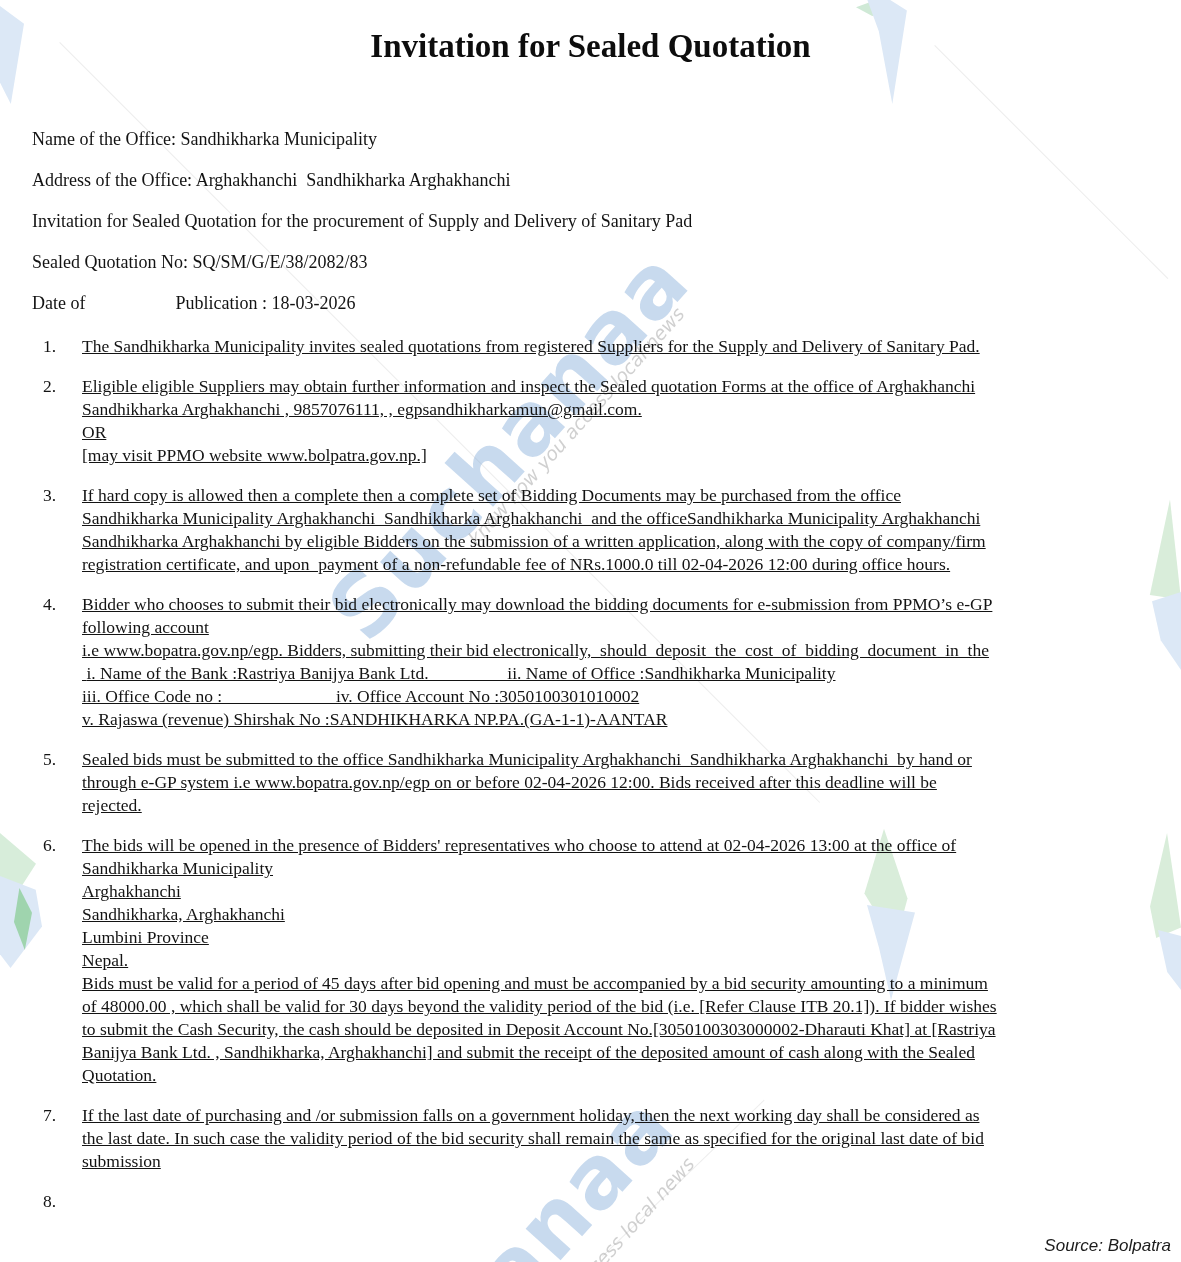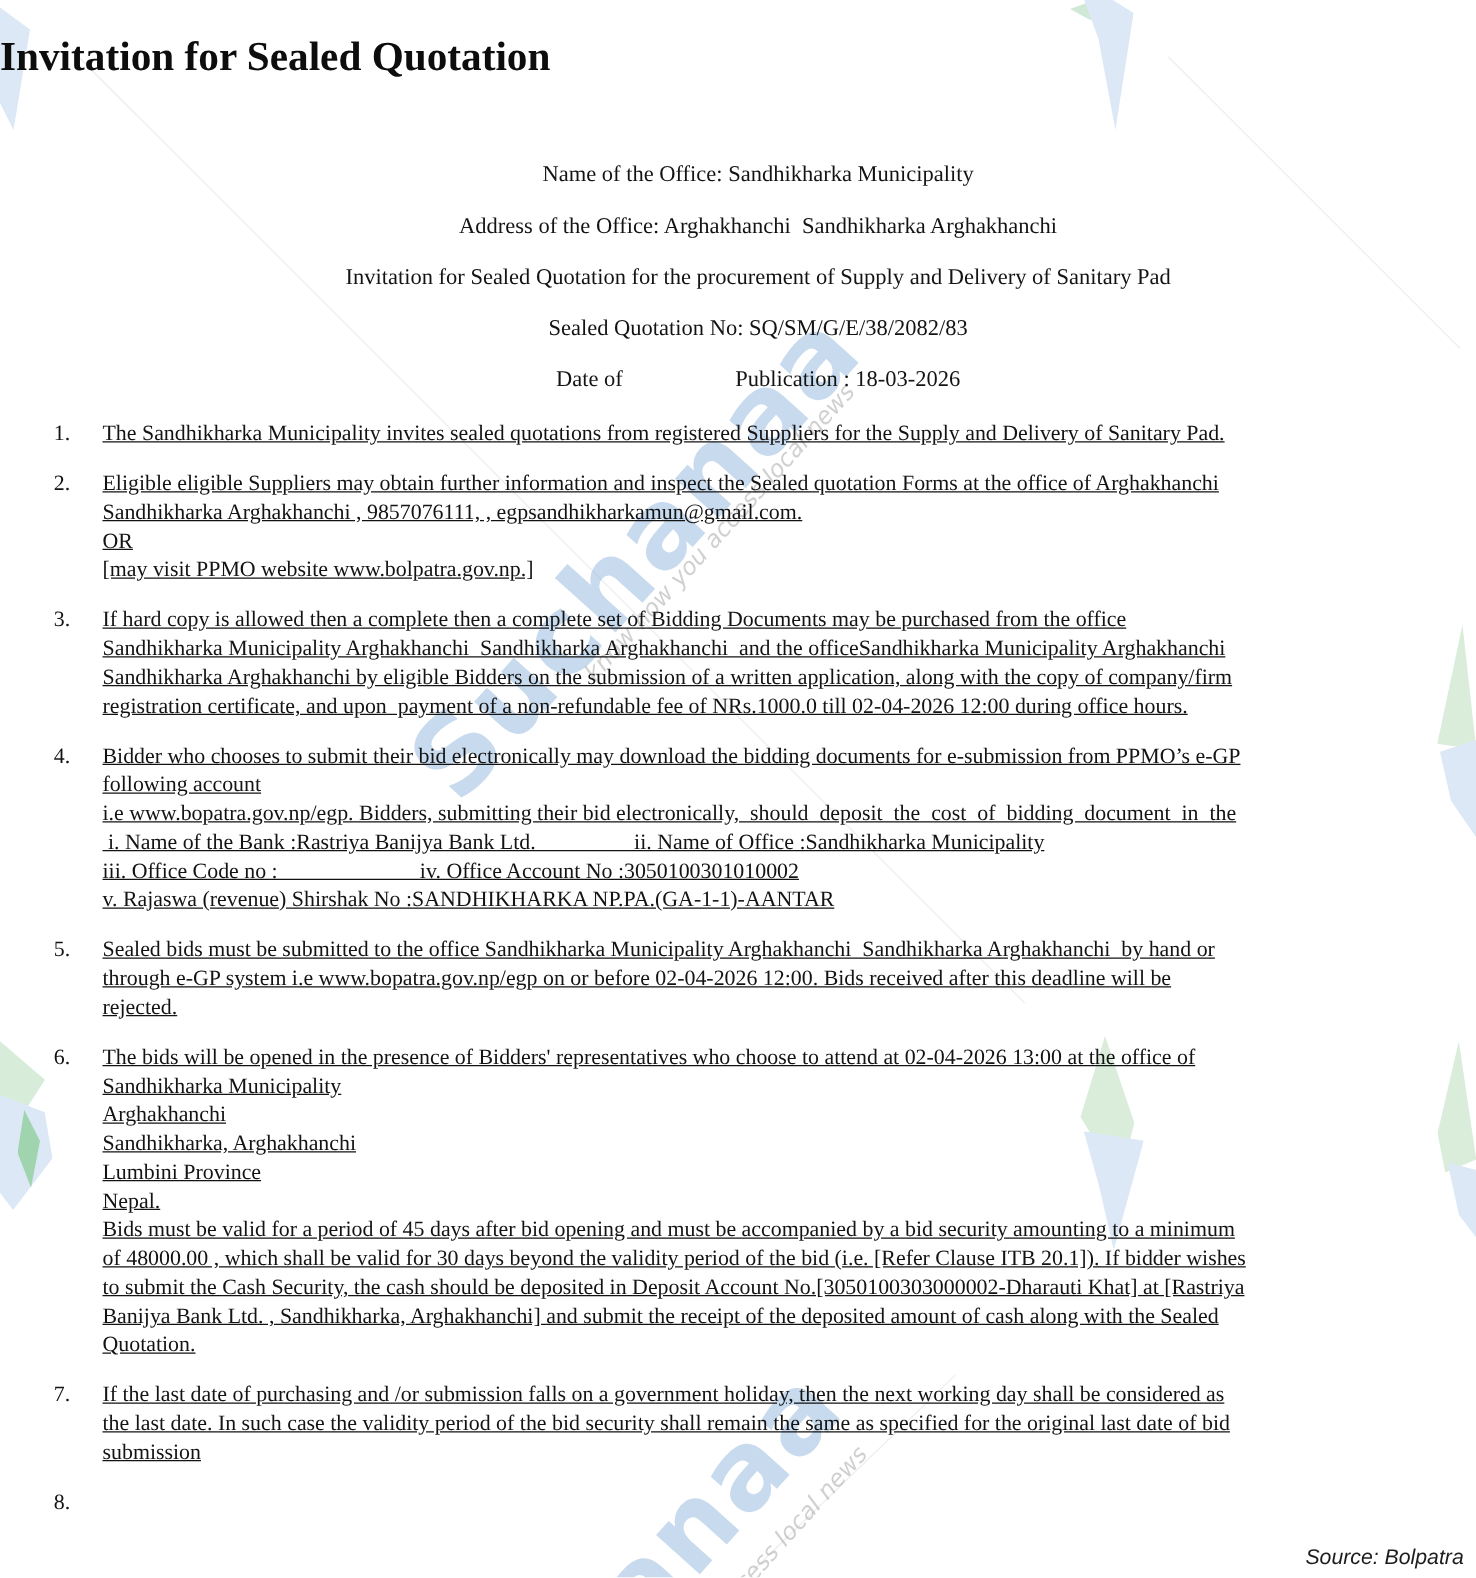--- a/index.html
+++ b/index.html
@@ -33,25 +33,25 @@
     transform:rotate(-48deg);
     white-space:nowrap;
   }
   .faint-line{
     position:absolute;height:1px;background:rgba(110,110,110,0.12);
     transform-origin:left top;
   }
   
   .content{position:relative;z-index:1;padding-top:26px;}
   .doc-title{
-    margin:0;text-align:left;
+    margin:0;text-align:center;
     font-size:33px;font-weight:bold;line-height:40px;
     color:#0d0d0d;
   }
-  .header-block{margin:64px 0 0 32px;text-align:center;}
+  .header-block{margin:64px 0 0 32px;}
   .header-line{
     font-size:18px;line-height:18px;margin-bottom:23px;
     white-space:pre-wrap;
   }
   .doc-list{margin-top:2px;}
   .doc-item{display:flex;margin-bottom:17px;}
   .doc-num{
     flex:0 0 82px;box-sizing:border-box;
     padding-left:43px;font-size:17.5px;line-height:23px;
   }

